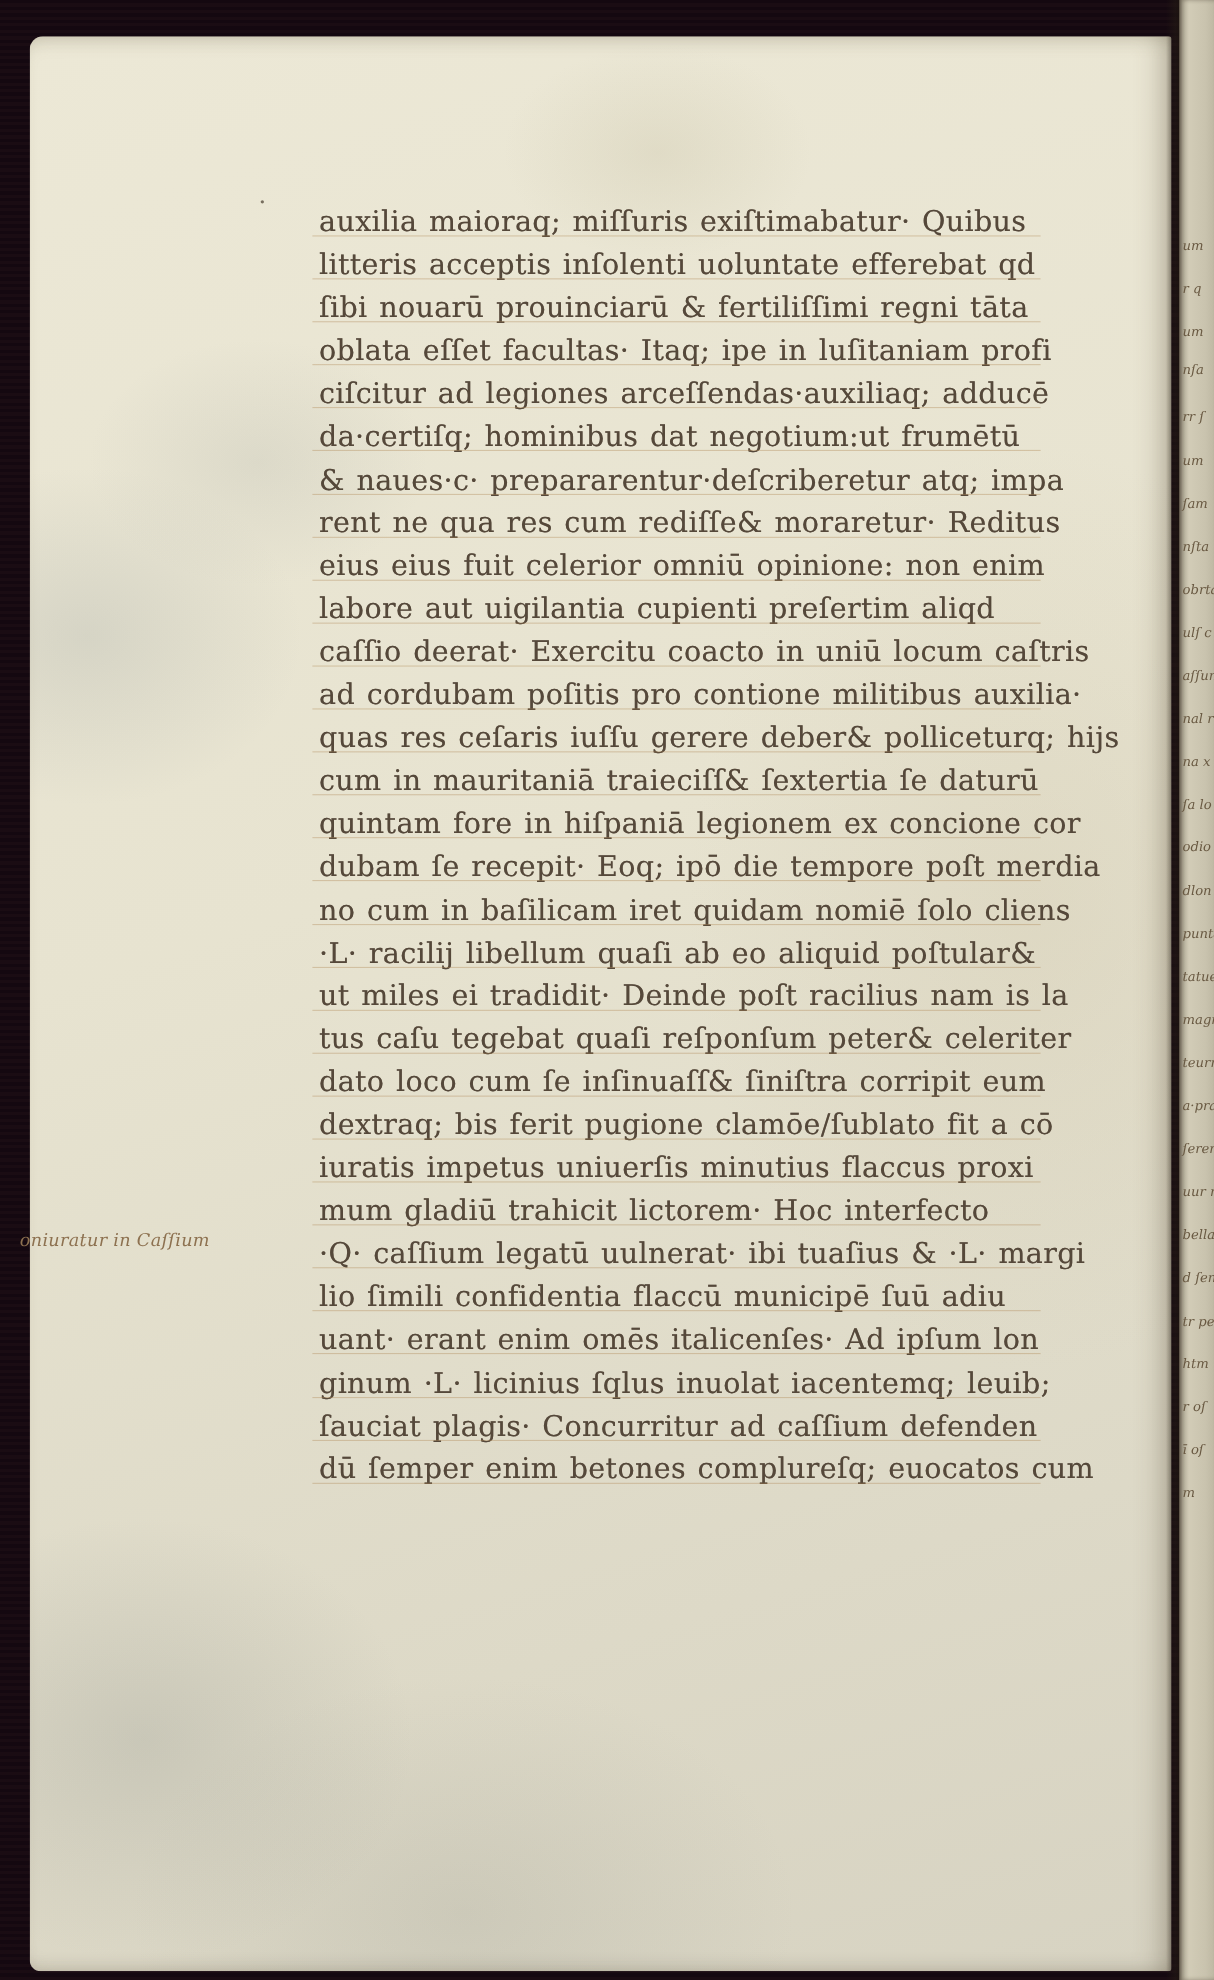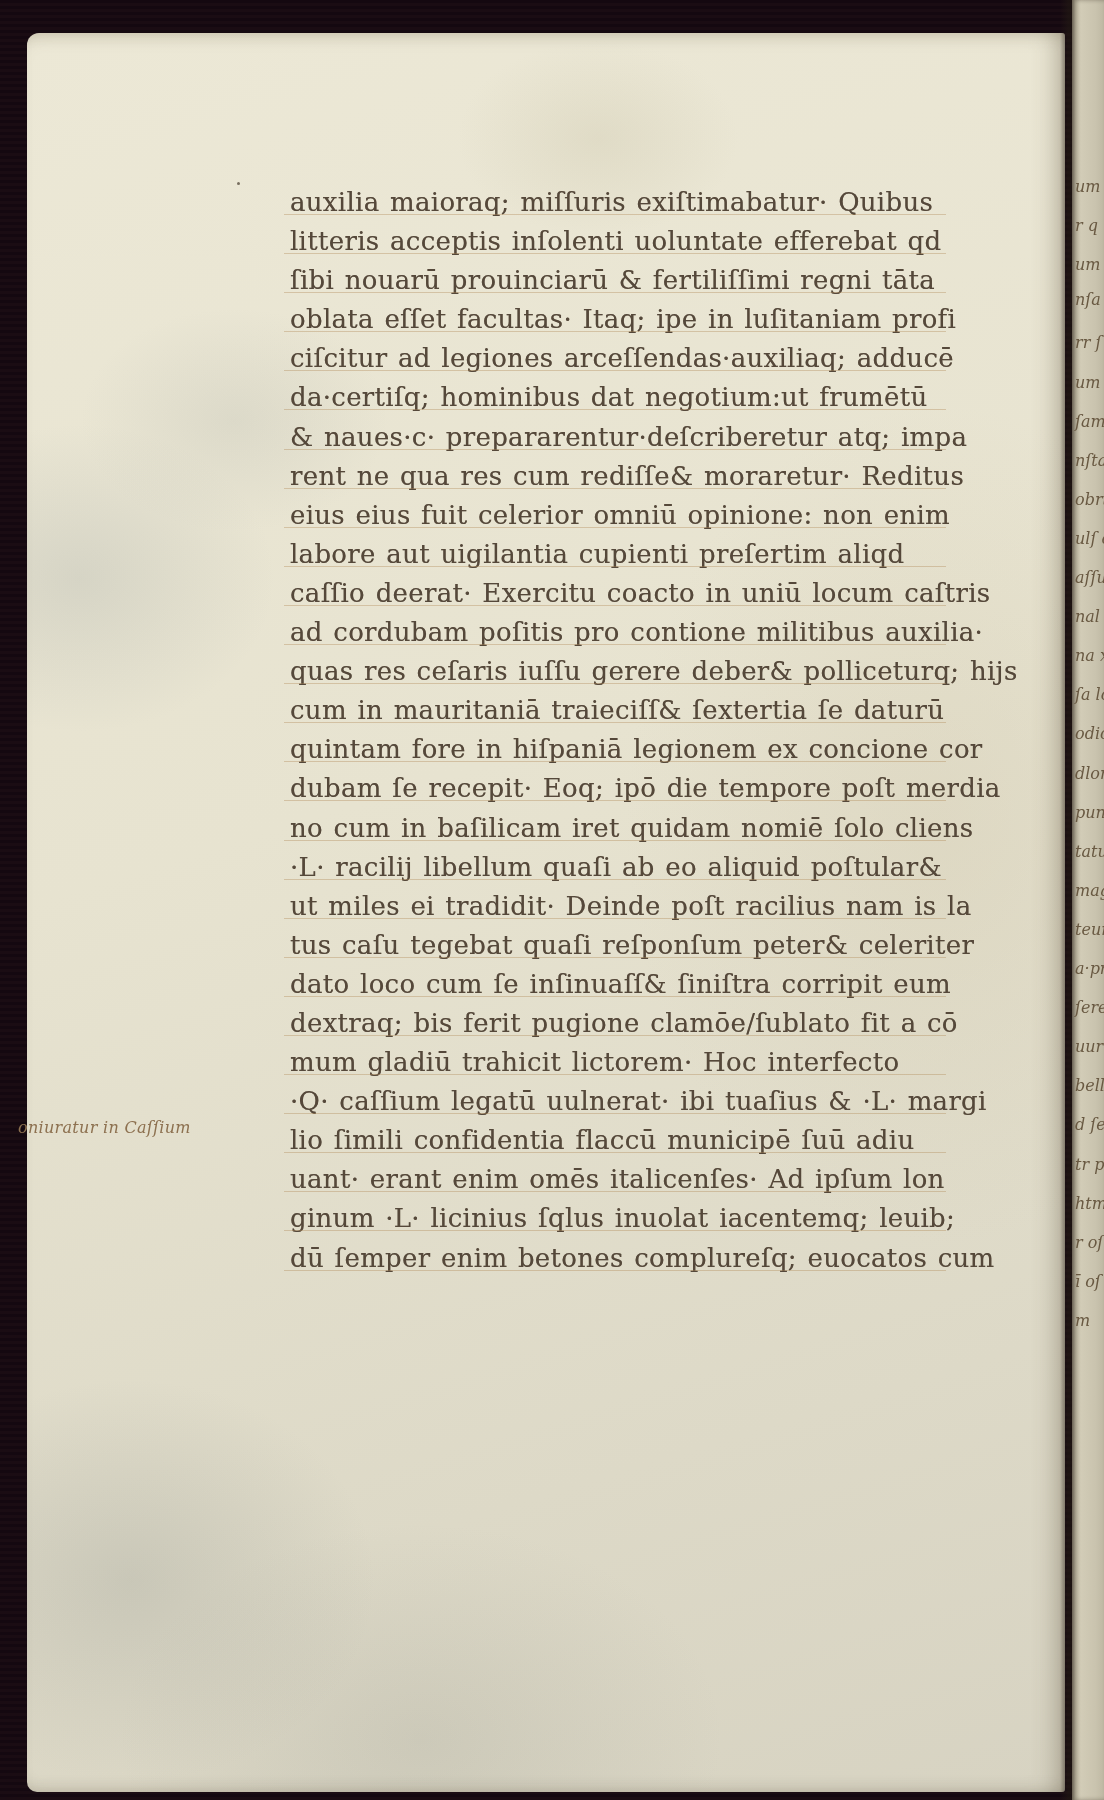--- a/index.html
+++ b/index.html
@@ -83,23 +83,24 @@
     left:1072px;top:0;
     width:32px;height:1800px;
     overflow:hidden;
     background:linear-gradient(to right,#8e8776 0px,#b9b39e 3px,#d2ccb7 9px,#c9c3ae 24px,#beb8a3 32px);
     box-shadow:inset 3px 0 4px rgba(50,40,30,.4);
   }
   .frag{
     position:absolute;
     left:3px;
     font-style:italic;
-    font-size:16px;
+    font-size:12px;
     color:#695942;
     white-space:nowrap;
+    margin-top:39px;
   }
 </style>
 </head>
 <body>
 
 <div class="stage">
 
   <div class="page">
     <div class="speck"></div>
     <div class="margin-note">oniuratur in Caſſium</div>
@@ -119,25 +120,27 @@
         <div class="ms-line">quas res ceſaris iuſſu gerere deber&amp; polliceturq; hijs</div>
         <div class="ms-line">cum in mauritaniā traieciſſ&amp; ſextertia ſe daturū</div>
         <div class="ms-line">quintam fore in hiſpaniā legionem ex concione cor</div>
         <div class="ms-line">dubam ſe recepit· Eoq; ipō die tempore poſt merdia</div>
         <div class="ms-line">no cum in baſilicam iret quidam nomiē ſolo cliens</div>
         <div class="ms-line">·L· racilij libellum quaſi ab eo aliquid poſtular&amp;</div>
         <div class="ms-line">ut miles ei tradidit· Deinde poſt racilius nam is la</div>
         <div class="ms-line">tus caſu tegebat quaſi reſponſum peter&amp; celeriter</div>
         <div class="ms-line">dato loco cum ſe inſinuaſſ&amp; ſiniſtra corripit eum</div>
         <div class="ms-line">dextraq; bis ferit pugione clamōe/ſublato fit a cō</div>
+        <div class="ms-line">iuratis impetus uniuerſis minutius flaccus proxi</div>
         <div class="ms-line">mum gladiū trahicit lictorem· Hoc interfecto</div>
         <div class="ms-line">·Q· caſſium legatū uulnerat· ibi tuaſius &amp; ·L· margi</div>
         <div class="ms-line">lio ſimili confidentia flaccū municipē ſuū adiu</div>
         <div class="ms-line">uant· erant enim omēs italicenſes· Ad ipſum lon</div>
         <div class="ms-line">ginum ·L· licinius ſqlus inuolat iacentemq; leuib;</div>
+        <div class="ms-line">ſauciat plagis· Concurritur ad caſſium defenden</div>
         <div class="ms-line">dū ſemper enim betones complureſq; euocatos cum</div>
       </div>
   </div>
 
   <div class="gutter"></div>
 
   <div class="facing-edge" id="facing">
       <div class="frag" style="top: 177px;">um</div>
       <div class="frag" style="top: 216.1px;">r q</div>
       <div class="frag" style="top: 255.2px;">um</div>

